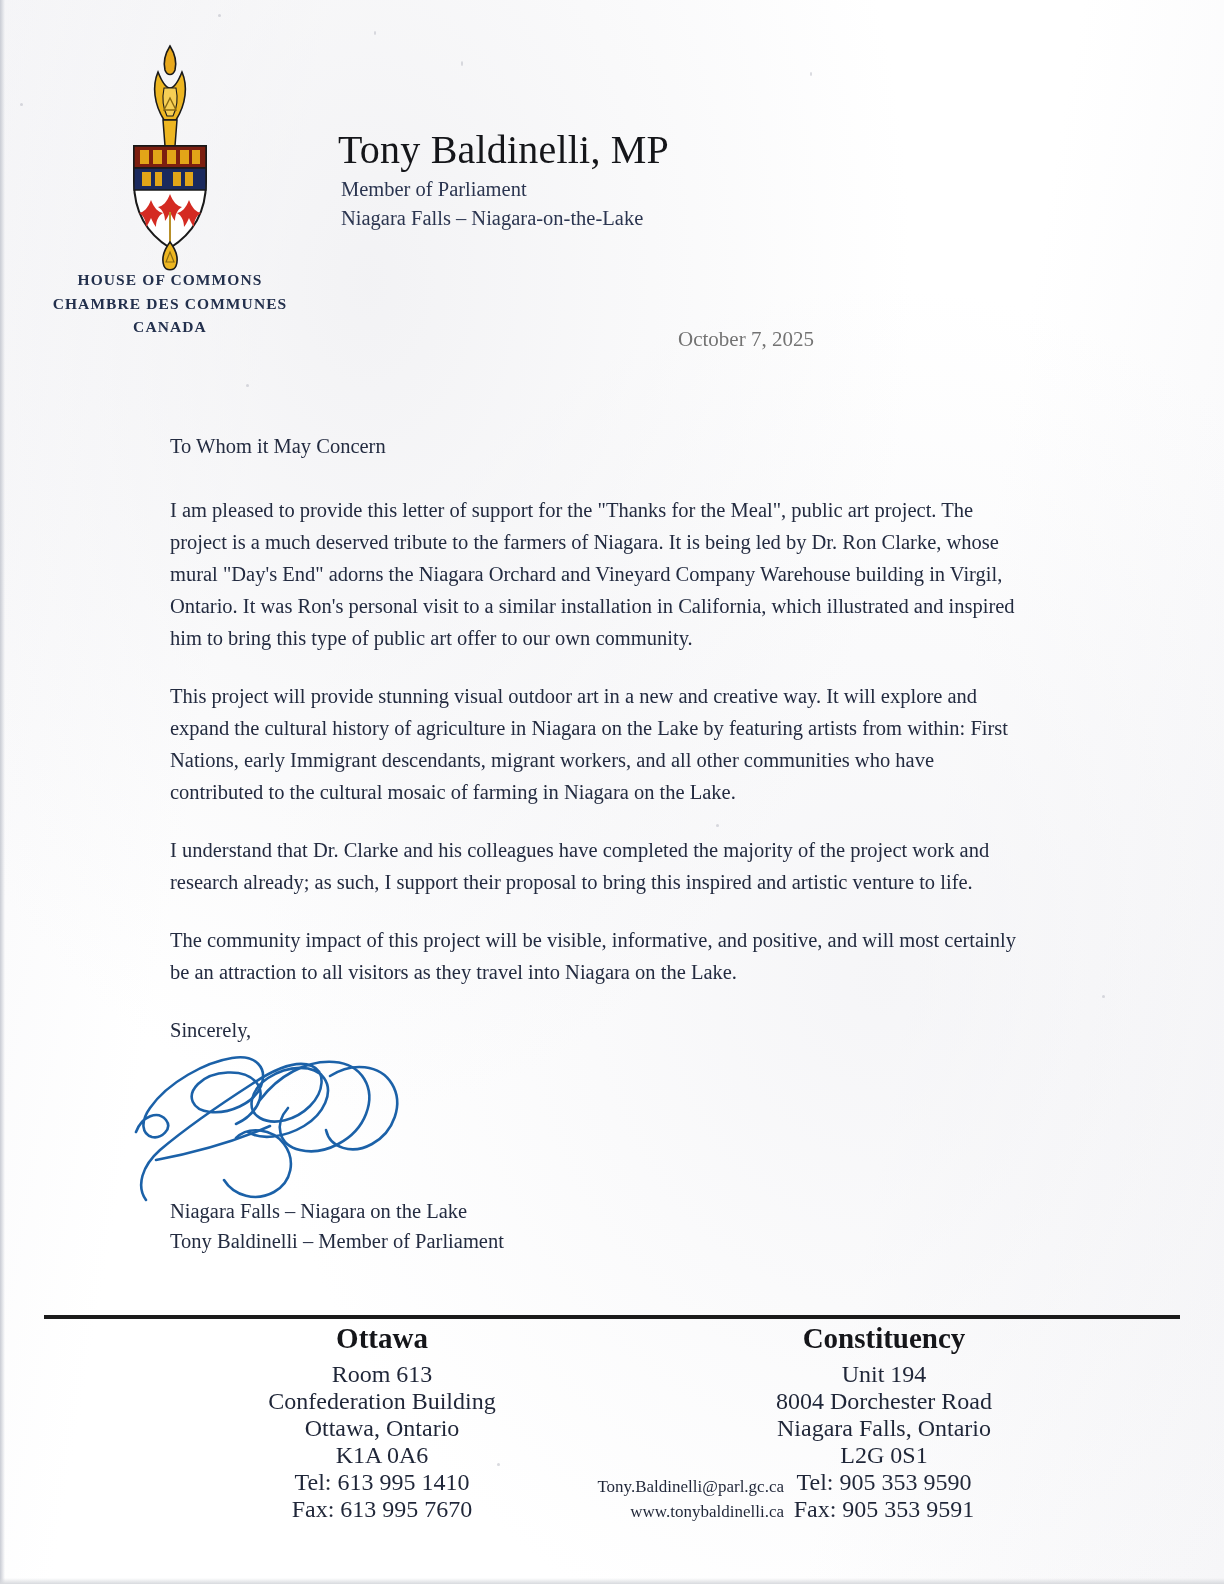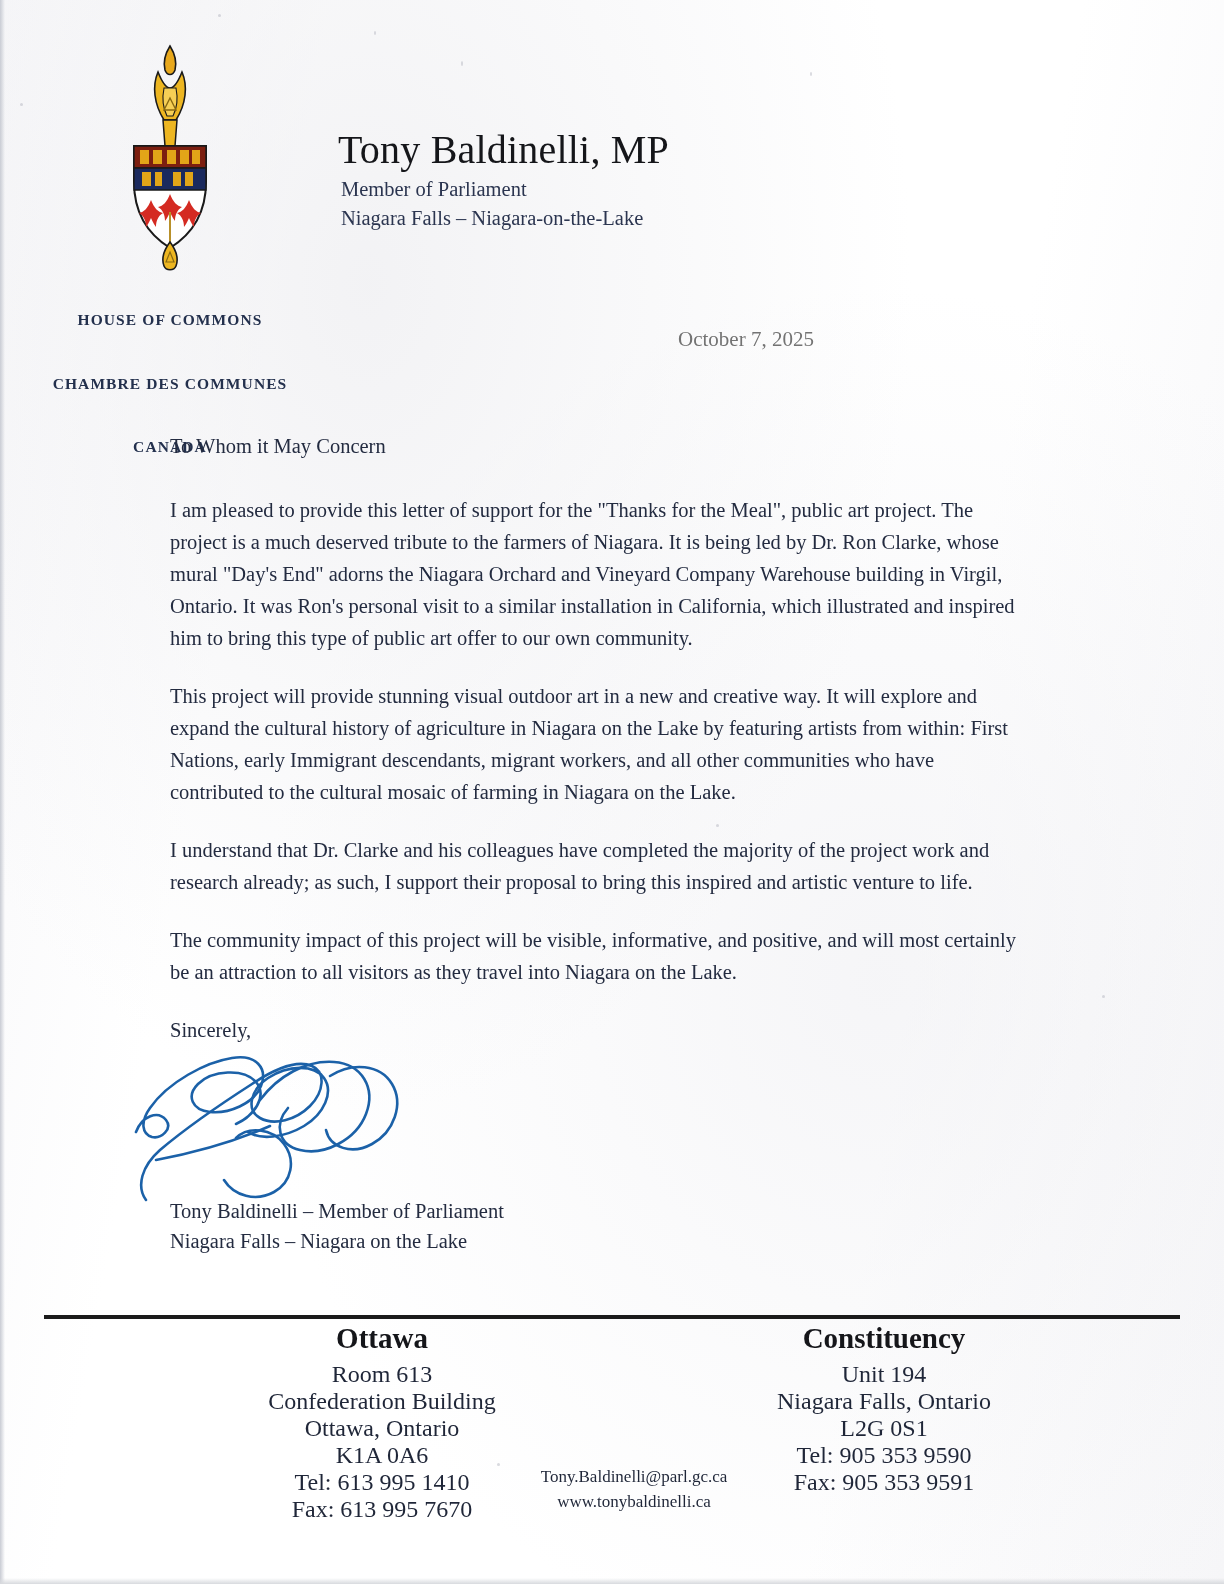--- a/index.html
+++ b/index.html
@@ -63,21 +63,21 @@
     top: 268px;
     width: 300px;
     text-align: center;
     font-family: "Liberation Serif", serif;
     font-size: 15.5px;
     font-weight: 700;
     letter-spacing: 1.1px;
     color: #23304d;
     line-height: 1.52;
   }
-  .commons-lines div { white-space: nowrap; margin-top: 40px; }
+  .commons-lines div { white-space: nowrap; }
 
   .mp-name {
     position: absolute;
     left: 338px;
     top: 126px;
     font-size: 40px;
     font-weight: 400;
     color: #15161a;
     letter-spacing: 0.2px;
     font-family: "Liberation Serif", serif;
@@ -173,23 +173,23 @@
     margin-bottom: 6px;
   }
   .footer-line {
     font-size: 24px;
     line-height: 27px;
     white-space: nowrap;
   }
   .footer-contact {
     position: absolute;
     left: 440px;
-    top: 142px;
+    top: 152px;
     width: 300px;
-    text-align: center;
+    text-align: right;
     font-family: "Liberation Serif", serif;
     font-size: 17px;
     line-height: 25px;
     color: #1f2638;
   }
 </style>
 </head>
 <body>
 
 <div class="page">
@@ -265,40 +265,41 @@
       <path d="M8 92 C14 76 30 70 38 80 C45 89 33 99 24 97 C14 94 12 82 22 68 C40 42 78 22 104 18 C128 14 140 28 133 46 C126 64 100 74 82 72 C64 70 58 56 70 44 C84 30 116 28 128 42 C140 56 126 76 108 84"></path>
       <path d="M18 160 C8 146 14 126 32 110 C58 88 96 62 124 44 C148 28 170 20 184 26 C198 32 196 52 182 66 C168 80 146 86 132 78 C118 70 122 50 140 38 C160 25 186 24 196 38 C206 52 196 74 176 86 C156 98 132 100 120 92"></path>
       <path d="M96 140 C106 156 128 162 146 152 C164 142 168 120 156 104 C144 88 120 86 108 98"></path>
       <path d="M132 60 C150 36 178 20 206 22 C234 24 248 48 238 74 C228 100 196 116 172 110 C150 105 146 84 160 68"></path>
       <path d="M202 36 C224 22 252 24 264 44 C276 64 266 92 244 104 C224 115 202 108 198 90"></path>
       <path d="M28 120 C70 112 110 100 142 86"></path>
     </g>
   </svg>
 
   <div class="sign-name">
+    <div>Niagara Falls – Niagara on the Lake</div>
     <div>Tony Baldinelli – Member of Parliament</div>
-    <div>Niagara Falls – Niagara on the Lake</div>
   </div>
 
   <div class="footer-rule"></div>
 
   <div class="footer">
     <div class="footer-col ottawa">
       <div class="footer-heading">Ottawa</div>
       <div class="footer-line">Room 613</div>
       <div class="footer-line">Confederation Building</div>
       <div class="footer-line">Ottawa, Ontario</div>
       <div class="footer-line">K1A 0A6</div>
       <div class="footer-line">Tel: 613 995 1410</div>
       <div class="footer-line">Fax: 613 995 7670</div>
     </div>
 
     <div class="footer-col constituency">
       <div class="footer-heading">Constituency</div>
       <div class="footer-line">Unit 194</div>
+      <div class="footer-line">8004 Dorchester Road</div>
       <div class="footer-line">Niagara Falls, Ontario</div>
       <div class="footer-line">L2G 0S1</div>
       <div class="footer-line">Tel: 905 353 9590</div>
       <div class="footer-line">Fax: 905 353 9591</div>
     </div>
 
     <div class="footer-contact">
       <div>Tony.Baldinelli@parl.gc.ca</div>
       <div>www.tonybaldinelli.ca</div>
     </div>

